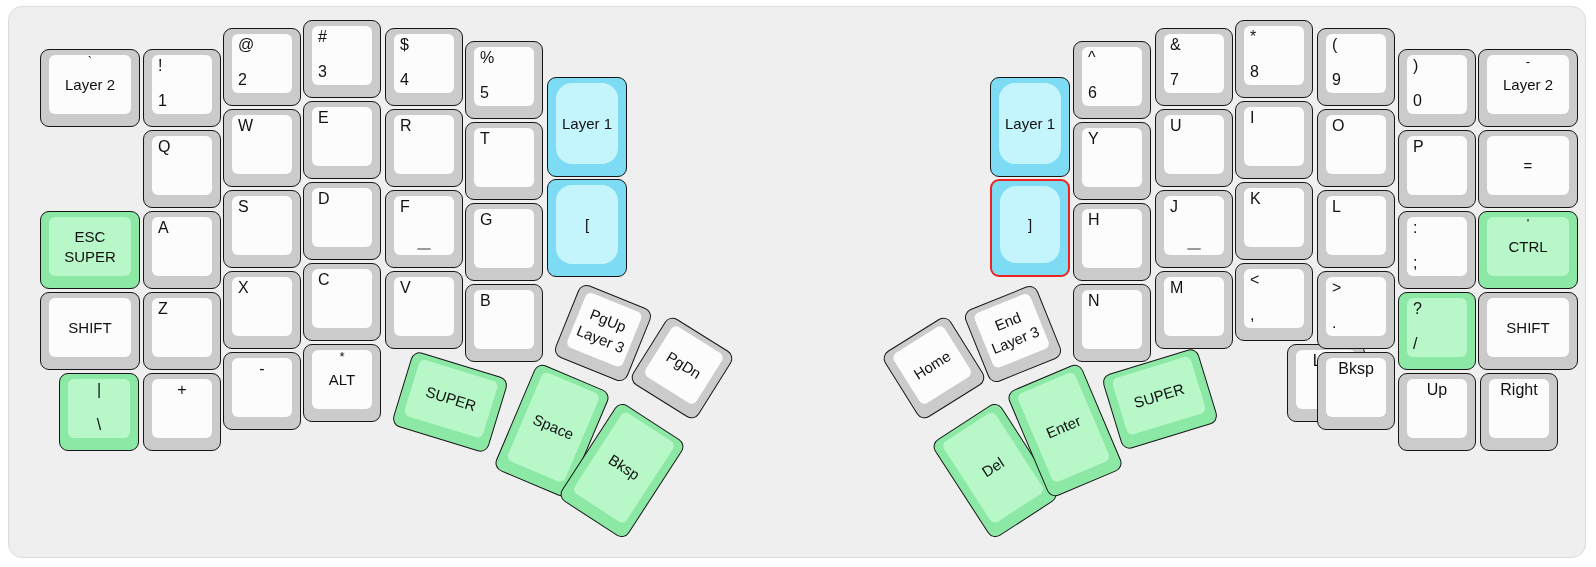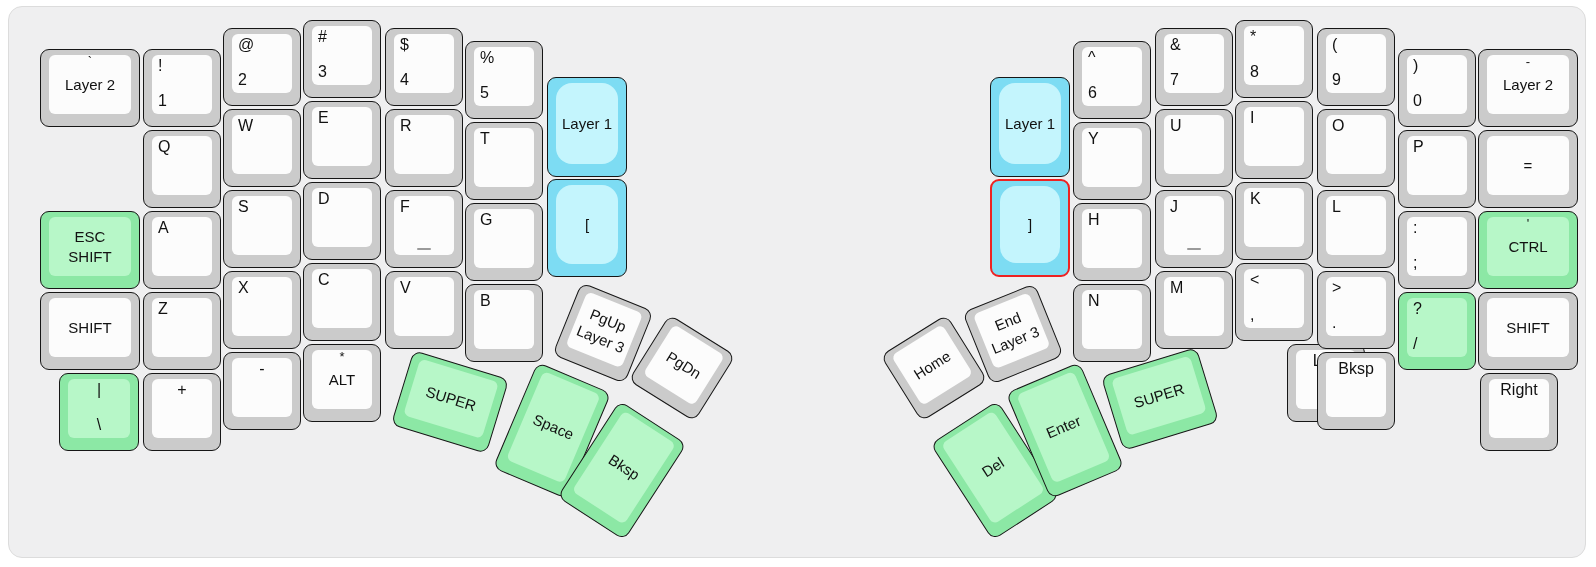--- a/index.html
+++ b/index.html
@@ -35,21 +35,21 @@
   <div class="key-layer">
       <div class="key gray" style="left: 40px; top: 49px; width: 100px; height: 78px;">
         <div class="face">
           <span class="leg leg-small">`</span>
           <span class="leg leg-center">Layer 2</span>
         </div>
       </div>
       <div class="key green" style="left: 40px; top: 211px; width: 100px; height: 78px;">
         <div class="face">
           <span class="leg leg-center">ESC
-SHIFT</span>
+SUPER</span>
         </div>
       </div>
       <div class="key gray" style="left: 40px; top: 292px; width: 100px; height: 78px;">
         <div class="face">
           <span class="leg leg-center">SHIFT</span>
         </div>
       </div>
       <div class="key green" style="left: 59px; top: 373px; width: 80px; height: 78px;">
         <div class="face">
           <span class="leg leg-top center-align">|</span>
@@ -335,20 +335,25 @@
       <div class="key gray" style="left: 1398px; top: 211px; width: 78px; height: 78px;">
         <div class="face">
           <span class="leg leg-top">:</span>
           <span class="leg leg-bot">;</span>
         </div>
       </div>
       <div class="key green" style="left: 1398px; top: 292px; width: 78px; height: 78px;">
         <div class="face">
           <span class="leg leg-top">?</span>
           <span class="leg leg-bot">/</span>
+        </div>
+      </div>
+      <div class="key gray" style="left: 1398px; top: 373px; width: 78px; height: 78px;">
+        <div class="face">
+          <span class="leg leg-top center-align">Up</span>
         </div>
       </div>
       <div class="key gray" style="left: 1478px; top: 49px; width: 100px; height: 78px;">
         <div class="face">
           <span class="leg leg-small">-</span>
           <span class="leg leg-center">Layer 2</span>
         </div>
       </div>
       <div class="key gray" style="left: 1478px; top: 130px; width: 100px; height: 78px;">
         <div class="face">

